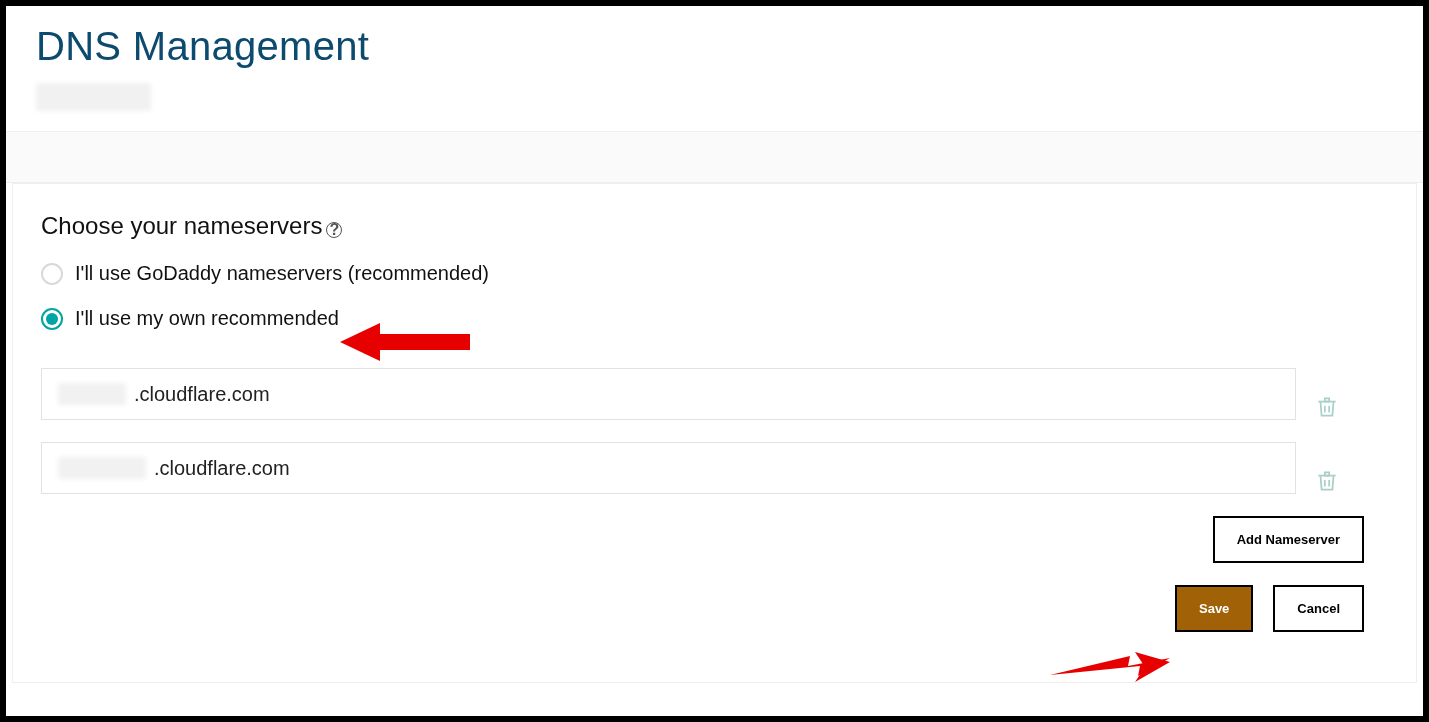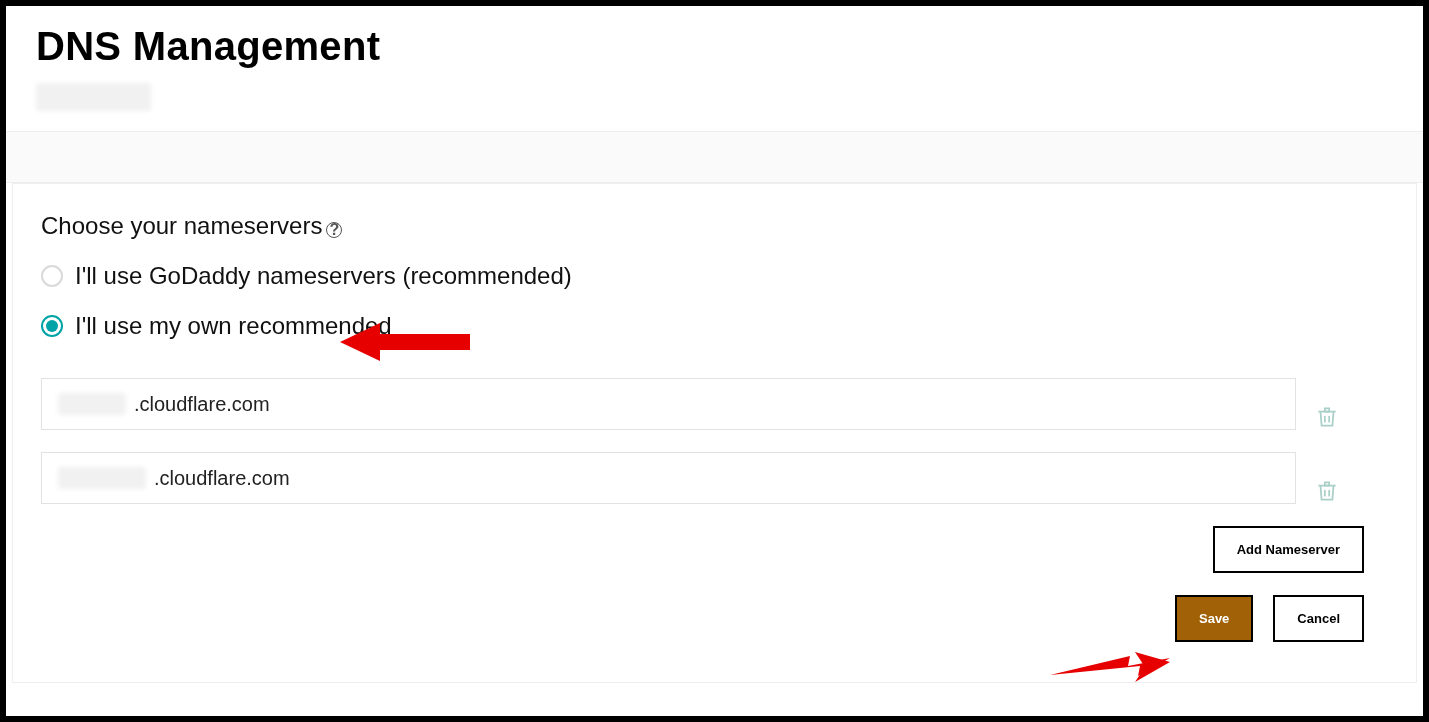--- a/index.html
+++ b/index.html
@@ -14,23 +14,23 @@
       height: 722px;
       position: relative;
       background: #fff;
       overflow: hidden;
     }
     .header {
       padding: 18px 30px 6px 30px;
     }
     .page-title {
       font-size: 40px;
-      font-weight: 700;
+      font-weight: 400;
       letter-spacing: 0.3px;
-      color: #000000;
+      color: #0c4a6e;
     }
     .domain-placeholder {
       margin-top: 14px;
       width: 115px;
       height: 28px;
       background: #f1f1f1;
       filter: blur(2px);
       border-radius: 2px;
     }
     .spacer-bar {
@@ -71,21 +71,21 @@
       margin-left: 2px;
     }
     .options {
       margin-top: 22px;
     }
     .radio-row {
       display: flex;
       align-items: center;
       gap: 12px;
       margin-bottom: 22px;
-      font-size: 24px;
+      font-size: 20px;
       position: relative;
     }
     .radio {
       width: 22px;
       height: 22px;
       border: 2px solid #00a4a6;
       border-radius: 50%;
       position: relative;
       flex: none;
     }

